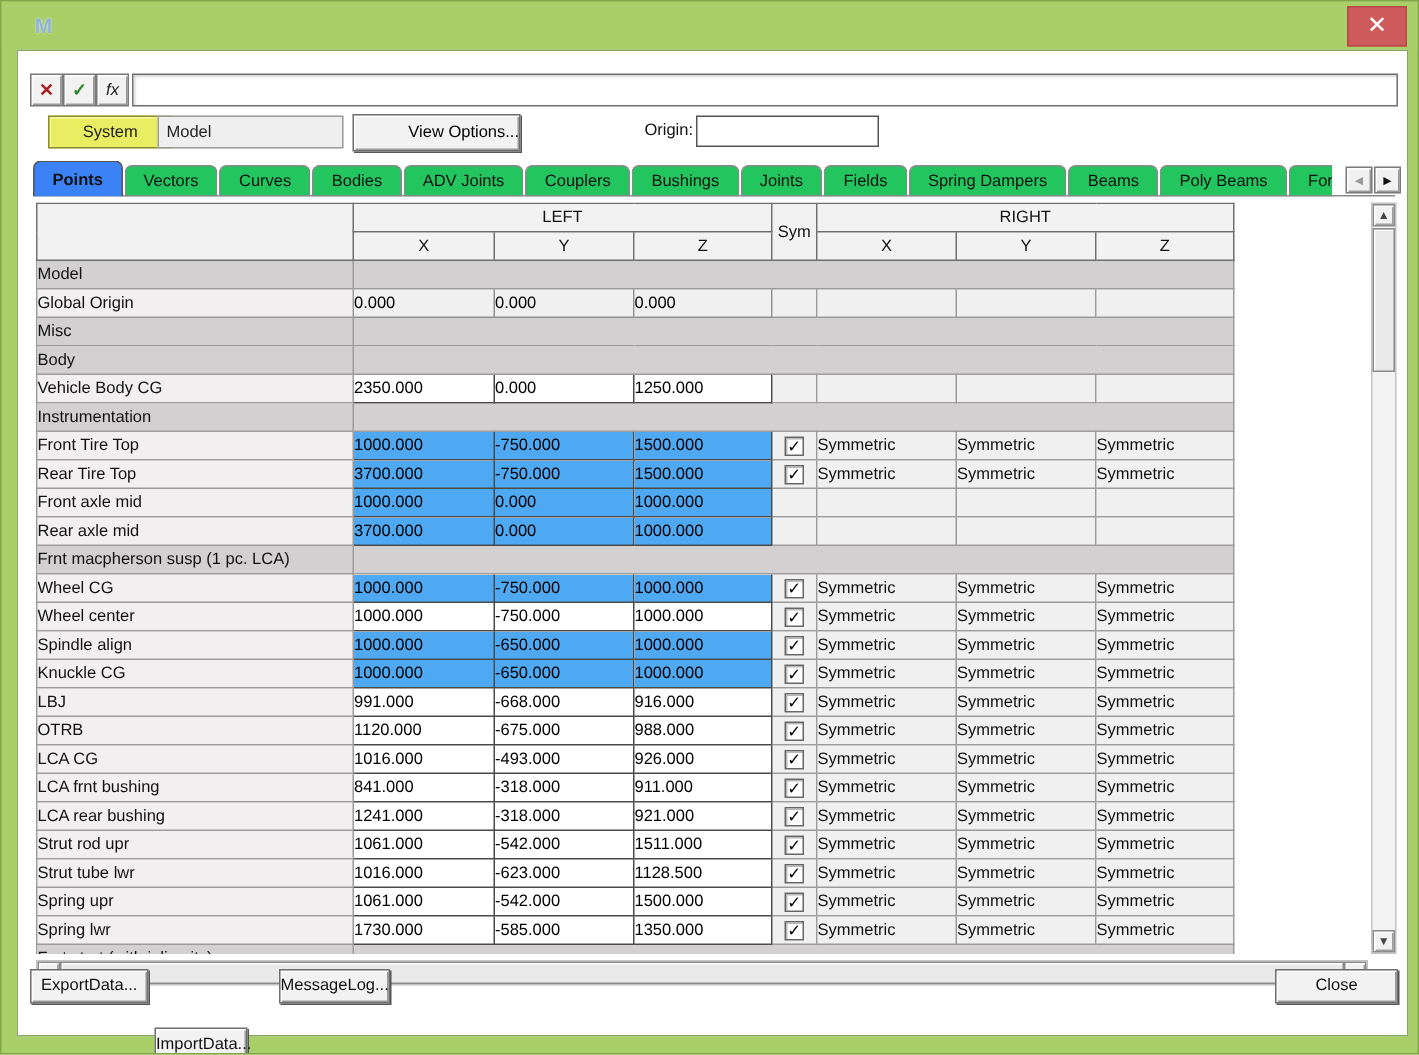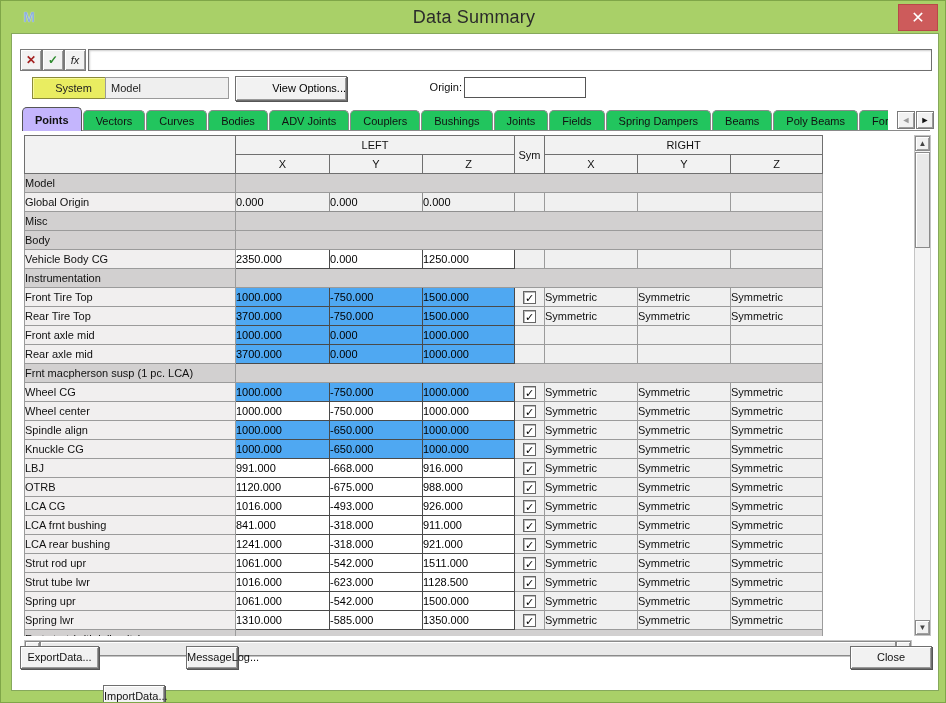--- a/index.html
+++ b/index.html
@@ -48,21 +48,21 @@
   .search-label { position:absolute; left:402px; top:47px; width:48px; text-align:right;
     font-size:11px; color:#111; }
   .search-input { position:absolute; left:452px; top:43px; width:122px; height:21px;
     background:#fff; border:1px solid #555; font-size:11px; padding:0 3px; }
   
   .tabstrip { position:absolute; left:10px; top:73px; width:866px; height:24px;
     overflow:hidden; white-space:nowrap; }
   .tab { display:inline-block; height:21px; line-height:21px; padding:0 12px;
     border:1px solid #8a8a8a; border-bottom:none; border-radius:5px 5px 0 0;
     background:#22c55e; margin-right:1px; font-size:11px; vertical-align:bottom; color:#111; }
-  .tab.selected { font-weight:bold; height:24px; line-height:24px; background:#c4b5fd;
+  .tab.selected { font-weight:bold; height:24px; line-height:24px; background:#3b82f6;
     border-color:#555; position:relative; z-index:2; }
   .tab-scroll { position:absolute; top:77px; width:18px; height:18px; background:#f1f1f1;
     border:1px solid #7a7a7a; box-shadow:inset 1px 1px 0 #fff, inset -1px -1px 0 #9a9a9a;
     font-size:9px; text-align:center; line-height:16px; }
   .tab-scroll.left { left:885px; color:#9a9a9a; }
   .tab-scroll.right { left:904px; color:#111; }
   .tabline { position:absolute; left:10px; top:96px; width:908px; height:1px; background:#8a8a8a; }
   
   .grid-wrap { position:absolute; left:12px; top:101px; width:800px; height:501px; overflow:hidden; }
   table.grid { border-collapse:collapse; table-layout:fixed; width:798px; font-size:11px; }
@@ -97,29 +97,28 @@
   .v-thumb { position:absolute; left:0; top:16px; width:15px; height:96px;
     background:#e9e9e9; border:1px solid #8a8a8a; box-shadow:inset 1px 1px 0 #fff; }
   .h-thumb { flex:1 1 auto; background:#e9e9e9; border:1px solid #8a8a8a;
     box-shadow:inset 1px 1px 0 #fff; }
   
   .foot-btn { position:absolute; top:612px; height:23px; background:#f2f2f2;
     border:1px solid #6f6f6f; box-shadow:inset 1px 1px 0 #ffffff, inset -1px -1px 0 #9a9a9a, 1px 1px 0 #555;
     font-size:11px; text-align:center; line-height:21px; color:#111; }
   .b-export { left:8px; width:79px; }
   .b-import { left:91px; width:62px;margin-top:39px; }
-  .b-msglog { left:174px; width:52px; }
+  .b-msglog { left:174px; width:74px; }
   .b-close { left:838px; width:82px; }
 </style>
 </head>
 <body>
 
 <div class="titlebar">
   <span class="app-icon">M</span>
-  <div class="title-text">Data Summary</div>
   <div class="close-btn">
     <span>✕</span>
   </div>
 </div>
 
 <div class="panel">
 
   <div class="tool-btn red" style="left:8px; top:15px;">
     <span>✕</span>
   </div>
@@ -370,21 +369,21 @@
             <td class="val white">1061.000</td>
             <td class="val white">-542.000</td>
             <td class="val white">1500.000</td>
             <td class="sym"><span class="cb">✓</span></td>
             <td class="rightcell">Symmetric</td>
             <td class="rightcell">Symmetric</td>
             <td class="rightcell">Symmetric</td>
           </tr>
           <tr>
             <td class="rowlabel">Spring lwr</td>
-            <td class="val white">1310.000</td>
+            <td class="val white">1730.000</td>
             <td class="val white">-585.000</td>
             <td class="val white">1350.000</td>
             <td class="sym"><span class="cb">✓</span></td>
             <td class="rightcell">Symmetric</td>
             <td class="rightcell">Symmetric</td>
             <td class="rightcell">Symmetric</td>
           </tr>
           <tr>
             <td class="sectlabel">Frnt strut (with inline jts)</td>
             <td class="sectfill" colspan="7"></td>

